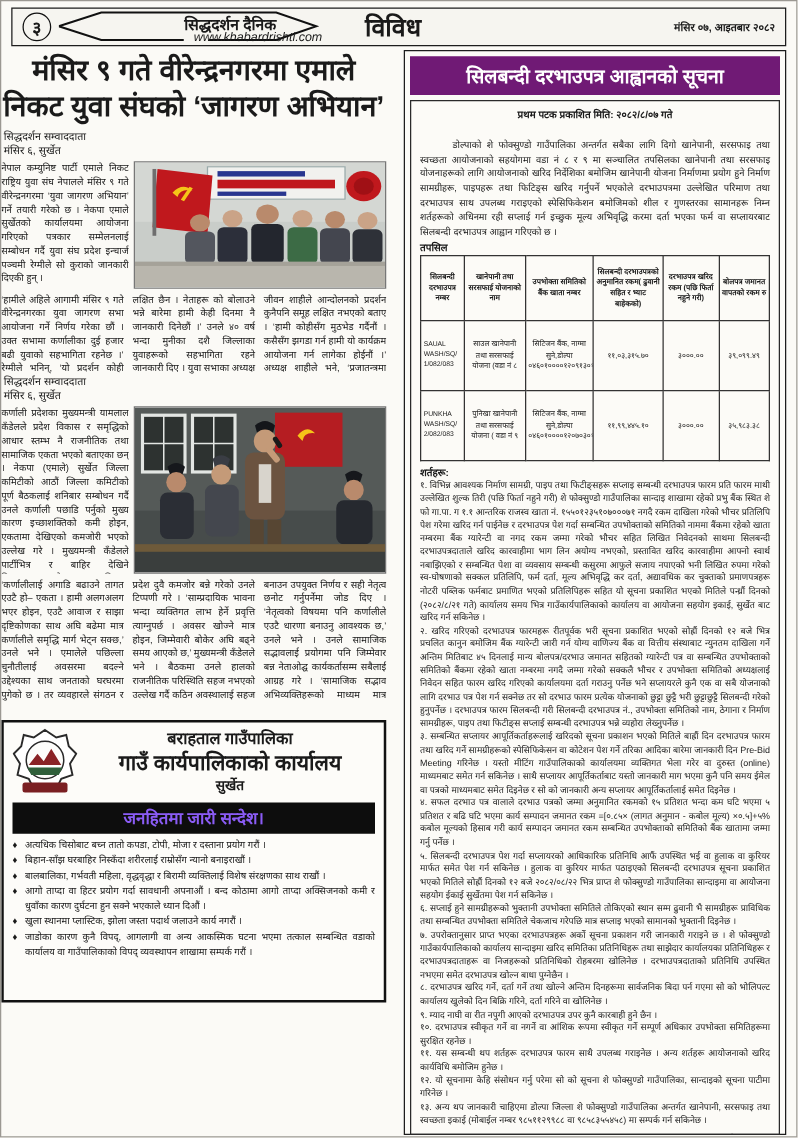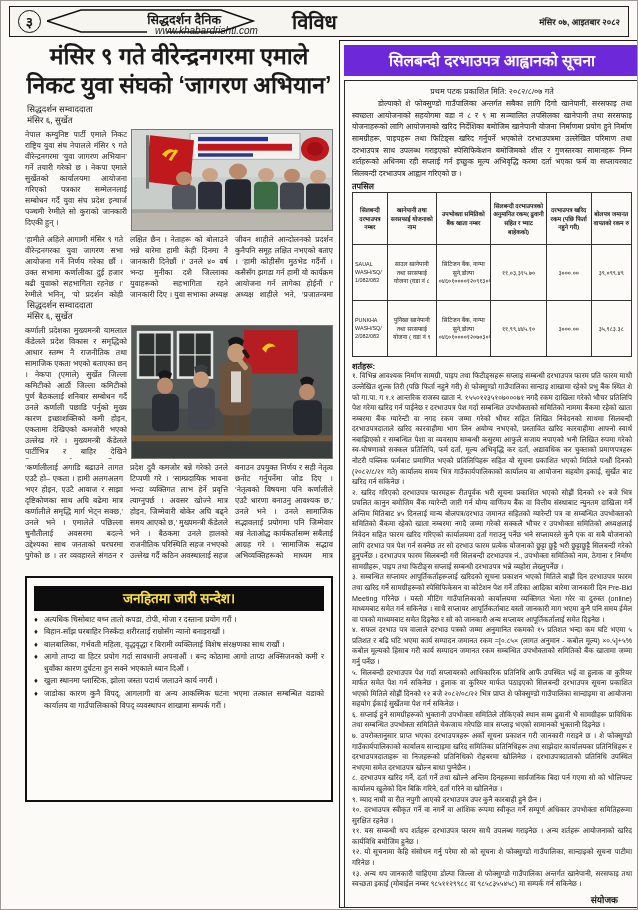--- a/index.html
+++ b/index.html
@@ -10,21 +10,21 @@
   
   .masthead { margin:5px 8px 0 8px; height:31px; border:1.5px solid #1d1d1d; display:flex; align-items:center; padding:0 8px; gap:6px; background:#f6f5f0; }
   .page-num { width:23px; height:23px; border:1.6px solid #111; border-radius:50%; display:flex; align-items:center; justify-content:center; font-weight:bold; font-size:14px; flex:0 0 auto; }
   .brand-wrap { position:relative; width:215px; height:31px; flex:0 0 auto; }
   .brand-diamond { position:absolute; left:0; top:1px; }
   .brand-text { position:absolute; left:34px; top:5px; width:140px; text-align:right; font-weight:bold; font-size:12.5px; letter-spacing:0; }
   .site { position:absolute; left:108px; top:19px; font-weight:normal; font-style:italic; font-size:10px; white-space:nowrap; }
   .section-name { font-size:20px; font-weight:bold; margin-left:24px; }
   .issue-date { margin-left:auto; font-size:8.5px; font-weight:bold; white-space:nowrap; }
 
-  .columns { display:flex; gap:6px; padding:3px 8px 0 24px; }
+  .columns { display:flex; gap:6px; padding:3px 8px 0 0;justify-content:space-between; }
   .col-left { width:308px; flex:0 0 auto; }
   .col-right { width:306px; flex:0 0 auto; }
 
   
   .headline { font-weight:bold; text-align:center; line-height:1.25; overflow:hidden; }
   .headline.h1 { font-size:23px; height:62px; margin-top:2px; }
   .headline.h2 { font-size:24px; height:82px; margin-top:4px; line-height:1.35; }
   .byline { height:25px; font-size:8.5px; font-weight:normal; line-height:1.35; padding-left:2px; }
   .art-row { display:flex; gap:4px; }
   .art-row .lead { flex:0 0 102px; font-size:7.6px; line-height:1.45; text-align:justify; overflow:hidden; }
@@ -37,30 +37,30 @@
   svg.photo-svg { display:block; width:100%; height:100%; }
 
   
   .message-box { margin-top:6px; height:226px; border:2px solid #111; padding:4px 7px; background:#fdfcf9; }
   .mb-head { display:flex; gap:6px; align-items:center; }
   .mb-logo { flex:0 0 52px; height:56px; }
   .mb-titles { flex:1 1 auto; text-align:center; line-height:1.3; }
   .mb-t1 { font-size:13px; font-weight:bold; }
   .mb-t2 { font-size:17px; font-weight:bold; }
   .mb-t3 { font-size:11px; font-weight:bold; }
-  .mb-banner { margin:4px 0 3px 0; background:#0d0d0d; color:#fde047; text-align:center; font-weight:bold; font-size:13.5px; padding:3px 0 4px 0; }
+  .mb-banner { margin:4px 0 3px 0; background:#0d0d0d; color:#8b5cf6; text-align:center; font-weight:bold; font-size:13.5px; padding:3px 0 4px 0; }
   .mb-bullets { list-style:none; font-size:7.6px; line-height:1.62; text-align:justify; }
   .mb-bullets li { padding-left:10px; position:relative; }
   .mb-bullets li .dm { position:absolute; left:0; top:0; }
 
   
   .tender-outer { border:1.5px solid #1d1d1d; height:868px; padding:4px; background:#fcfbf7; }
-  .tender-title { background:#6d28d9; color:#ffffff; text-align:center; font-weight:bold; font-size:15.5px; padding:4px 0 5px 0; }
+  .tender-title { background:#701a75; color:#ffffff; text-align:center; font-weight:bold; font-size:15.5px; padding:4px 0 5px 0; }
   .tender-inner { border:1.2px solid #2a2a2a; margin-top:4px; height:828px; padding:4px 7px; overflow:hidden; }
-  .t-pub { text-align:center; font-weight:normal; font-size:8px; margin-bottom:2px; }
+  .t-pub { text-align:center; font-weight:bold; font-size:8px; margin-bottom:14px; }
   .t-intro { font-size:7.5px; line-height:1.55; text-align:justify; text-indent:26px; }
   .t-tapasil { font-weight:bold; font-size:8px; margin:1px 0 1px 0; }
   table.tender { width:100%; border-collapse:collapse; table-layout:fixed; margin-bottom:3px; }
   table.tender th, table.tender td { border:1px solid #333; font-size:6px; line-height:1.45; padding:2px 2px; text-align:center; vertical-align:middle; overflow:hidden; }
   table.tender th { font-weight:bold; height:52px; }
   table.tender td { height:56px; }
   table.tender td.code { font-size:5.4px; text-align:left; font-family:"Liberation Sans", sans-serif; }
   .t-terms-head { font-weight:bold; font-size:8px; margin-top:1px; }
   .t-terms p { font-size:7.15px; line-height:1.48; text-align:justify; }
   .t-sign { text-align:right; font-weight:bold; font-size:9px; line-height:1.5; padding-right:14px; margin-top:4px; }
@@ -190,20 +190,34 @@
 
             <rect x="0" y="106" width="200" height="6" fill="#6e5a3a"></rect>
             <rect x="0" y="112" width="200" height="16" fill="#3a3e3d"></rect>
           </svg>
         </div>
       </div>
 
       <div class="more-text more2">‘कर्णालीलाई अगाडि बढाउने तागत एउटै हो– एकता । हामी अलगअलग भएर होइन, एउटै आवाज र साझा दृष्टिकोणका साथ अघि बढेमा मात्र कर्णालीले समृद्धि मार्ग भेट्न सक्छ,’ उनले भने । एमालेले पछिल्ला चुनौतीलाई अवसरमा बदल्ने उद्देश्यका साथ जनताको घरघरमा पुगेको छ । तर व्यवहारले संगठन र प्रदेश दुवै कमजोर बन्ने गरेको उनले टिप्पणी गरे । ‘साम्प्रदायिक भावना भन्दा व्यक्तिगत लाभ हेर्ने प्रवृत्ति त्याग्नुपर्छ । अवसर खोज्ने मात्र होइन, जिम्मेवारी बोकेर अघि बढ्ने समय आएको छ,’ मुख्यमन्त्री कँडेलले भने । बैठकमा उनले हालको राजनीतिक परिस्थिति सहज नभएको उल्लेख गर्दै कठिन अवस्थालाई सहज बनाउन उपयुक्त निर्णय र सही नेतृत्व छनोट गर्नुपर्नेमा जोड दिए । ‘नेतृत्वको विषयमा पनि कर्णालीले एउटै धारणा बनाउनु आवश्यक छ,’ उनले भने । उनले सामाजिक सद्भावलाई प्रयोगमा पनि जिम्मेवार बन्न नेताओद्घ कार्यकर्तासम्म सबैलाई आग्रह गरे । ‘सामाजिक सद्भाव अभिव्यक्तिहरूको माध्यम मात्र होइन, संगठनलाई बलियो वा कमजोर पार्ने एउटा माध्यम पनि हो । त्यसैले सावधानीपूर्वक प्रयोग गर्नुपर्छ,’ कँडेलको भनाई छ । देशको राजनीतिक अवस्थाबारे टिप्पणी गर्दै उनले संविधानमाथि प्रश्न उठाउने अवस्था नआओस् भनेर सबै दलले संविधानको रक्षा गर्ने जिम्मेवारी निर्वाह गर्नुपर्ने धारणा राखे । बैठकमा केन्द्रीय सदस्य नवराज रावत, बेलकमाया हुकाम, छम्म विक प्रदेश कर्णाली कमिटी अध्यक्ष गुलाबजंग शाह लगाएका जिल्ला कमिटीका नेताहरूको उपस्थिति रहेको थियो ।</div>
 
       <div class="message-box">
+        <div class="mb-head">
+          <svg class="mb-logo" viewBox="0 0 52 56">
+            <path d="M26 2 l9 6 8 -2 2 9 6 6 -5 8 2 9 -9 3 -4 8 -9 -3 -9 3 -4 -8 -9 -3 2 -9 -5 -8 6 -6 2 -9 8 2 z" fill="#fff" stroke="#2a2a2a" stroke-width="1.5"></path>
+            <circle cx="26" cy="26" r="15" fill="#fdfdfb" stroke="#2a2a2a" stroke-width="1.2"></circle>
+            <path d="M13 30 l7 -9 5 6 6 -10 8 13 z" fill="#8a2326"></path>
+            <path d="M12 32 h28 l-3 6 h-22 z" fill="#2f5f3a"></path>
+            <rect x="8" y="44" width="36" height="8" rx="2" fill="#7a1f22"></rect>
+          </svg>
+          <div class="mb-titles">
+            <div class="mb-t1">बराहताल गाउँपालिका</div>
+            <div class="mb-t2">गाउँ कार्यपालिकाको कार्यालय</div>
+            <div class="mb-t3">सुर्खेत</div>
+          </div>
+        </div>
         <div class="mb-banner">जनहितमा जारी सन्देश।</div>
         <ul class="mb-bullets">
             <li><span class="dm">♦</span>अत्यधिक चिसोबाट बच्न तातो कपडा, टोपी, मोजा र दस्ताना प्रयोग गरौं ।</li>
             <li><span class="dm">♦</span>बिहान-साँझ घरबाहिर निस्कँदा शरीरलाई राम्रोसँग न्यानो बनाइराखौं ।</li>
             <li><span class="dm">♦</span>बालबालिका, गर्भवती महिला, वृद्धवृद्धा र बिरामी व्यक्तिलाई विशेष संरक्षणका साथ राखौं ।</li>
             <li><span class="dm">♦</span>आगो ताप्दा वा हिटर प्रयोग गर्दा सावधानी अपनाऔं । बन्द कोठामा आगो ताप्दा अक्सिजनको कमी र धुवाँका कारण दुर्घटना हुन सक्ने भएकाले ध्यान दिऔं ।</li>
             <li><span class="dm">♦</span>खुला स्थानमा प्लास्टिक, झोला जस्ता पदार्थ जलाउने कार्य नगरौं ।</li>
             <li><span class="dm">♦</span>जाडोका कारण कुनै विपद्, आगलागी वा अन्य आकस्मिक घटना भएमा तत्काल सम्बन्धित वडाको कार्यालय वा गाउँपालिकाको विपद् व्यवस्थापन शाखामा सम्पर्क गरौं ।</li>
           </ul>
       </div>

